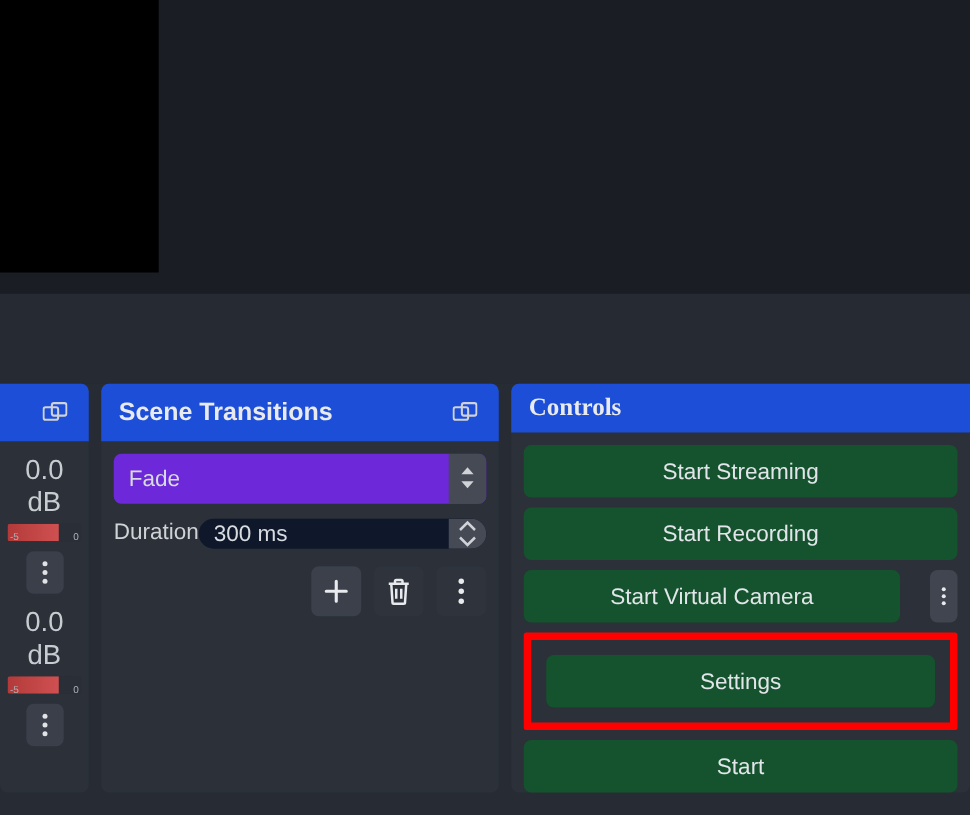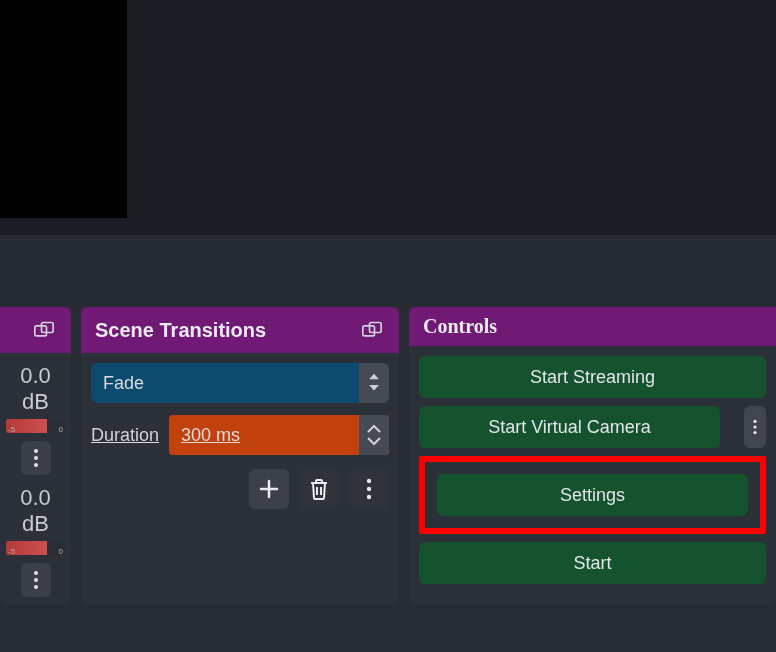--- a/index.html
+++ b/index.html
@@ -42,21 +42,21 @@
     flex-direction: column;
   }
   .dock-header {
     display: flex;
     align-items: center;
     justify-content: space-between;
     padding: 8px 12px 8px 14px;
     font-weight: 700;
     font-size: 20px;
     color: #e8eaed;
-    background: #701a75;
+    background: #1d4ed8;
     border-top-left-radius: 6px;
     border-top-right-radius: 6px;
   }
   .icon-btn {
     width: 30px;
     height: 30px;
     display: inline-flex;
     align-items: center;
     justify-content: center;
     border-radius: 4px;
@@ -109,21 +109,21 @@
 
   
   .dock-transitions {
     width: 318px;
     flex: 0 0 318px;
   }
   .dock-body { padding: 10px; }
   .combo {
     display: flex;
     align-items: stretch;
-    background: #0c4a6e;
+    background: #6d28d9;
     border-radius: 6px;
     overflow: hidden;
     height: 40px;
   }
   .combo-label {
     flex: 1;
     display: flex;
     align-items: center;
     padding: 0 12px;
     font-size: 18px;
@@ -134,34 +134,32 @@
     background: #454a54;
     display: flex;
     flex-direction: column;
     align-items: center;
     justify-content: center;
     gap: 2px;
   }
   .combo-stepper svg { width: 14px; height: 10px; }
   .dur-row {
     display: flex;
-    align-items: center;
-    gap: 10px;
+    align-items: flex-start;
     margin-top: 12px;
-    text-decoration: underline;
   }
   .dur-label { font-size: 18px; color: #cfd2d6; }
   .dur-input {
     flex: 1;
     display: flex;
     align-items: stretch;
-    background: #c2410c;
-    border-radius: 4px;
+    background: #0f172a;
+    border-radius: 15px;
     overflow: hidden;
-    height: 40px;
+    height: 24px;
   }
   .dur-val { flex: 1; display: flex; align-items: center; padding: 0 12px; font-size: 18px; }
   .toolbar-row {
     display: flex;
     gap: 10px;
     justify-content: flex-end;
     margin-top: 14px;
   }
   .tool-btn {
     width: 40px;
@@ -329,20 +327,23 @@
 
   <div class="dock dock-controls">
     <div class="dock-header">
       <span>Controls</span>
       <span></span>
     </div>
     <div class="controls-body">
       <div class="ctrl-btn">
           <span>Start Streaming</span>
         </div>
+      <div class="ctrl-btn">
+          <span>Start Recording</span>
+        </div>
       <div class="ctrl-row">
         <div class="ctrl-btn">
             <span>Start Virtual Camera</span>
           </div>
         <div class="ctrl-side">
           <svg width="10" height="16" viewBox="0 0 6 20" fill="#e8eaed">
               <circle cx="3" cy="3" r="2"></circle>
               <circle cx="3" cy="10" r="2"></circle>
               <circle cx="3" cy="17" r="2"></circle>
             </svg>

